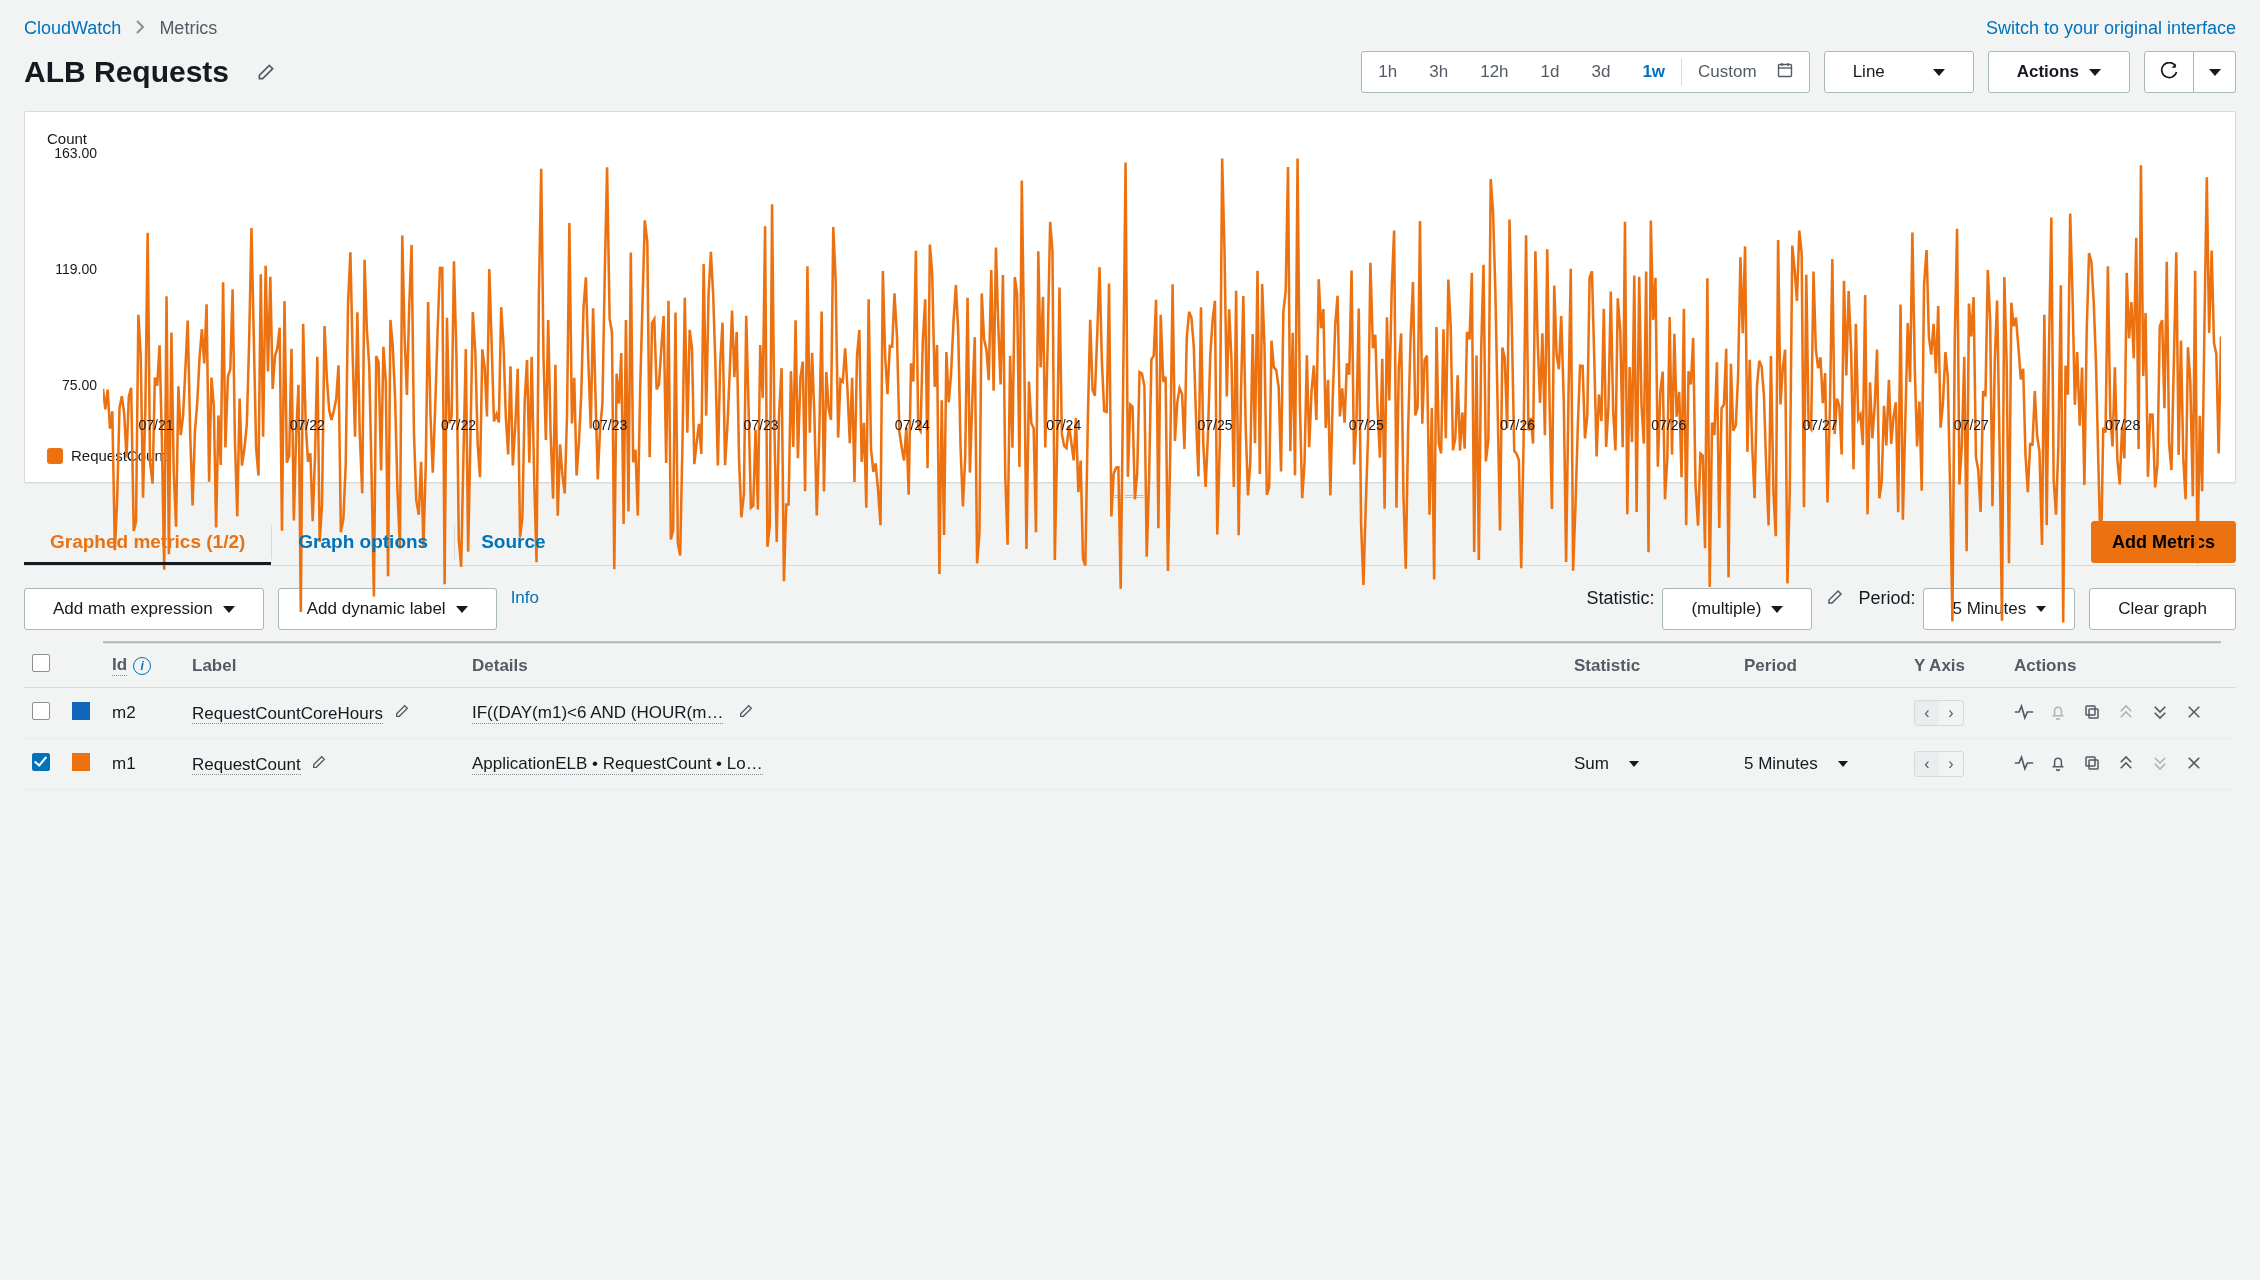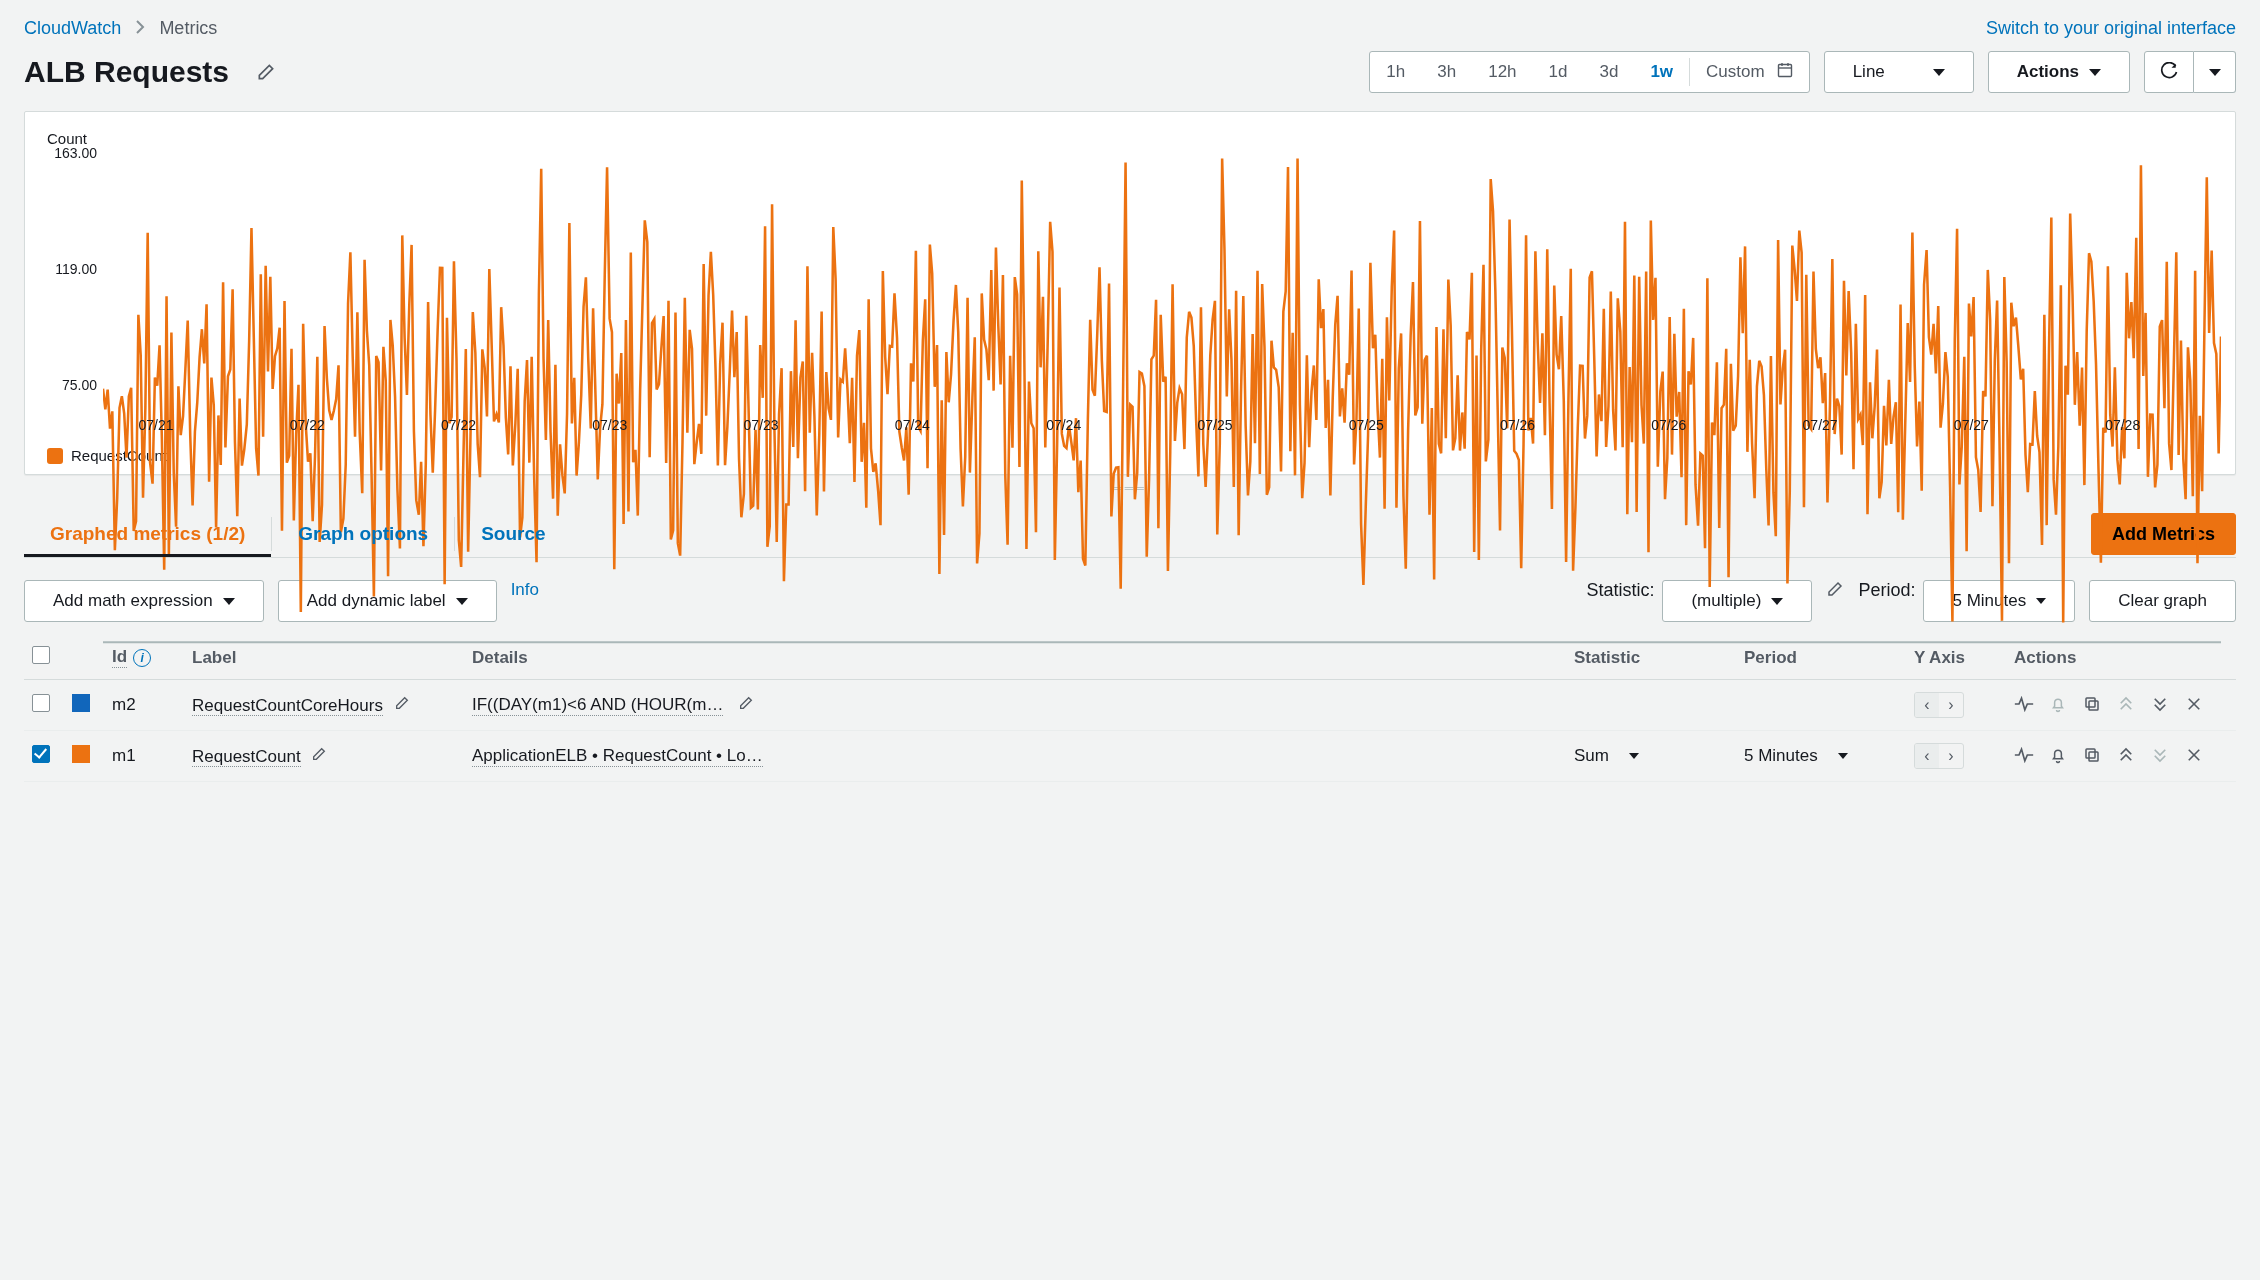--- a/index.html
+++ b/index.html
@@ -23,32 +23,32 @@
   
   .title-row { display: flex; align-items: center; justify-content: space-between; margin-top: 12px; gap: 12px; flex-wrap: wrap; }
   .title { display: flex; align-items: flex-start; gap: 27px; font-size: 30px; font-weight: 600; }
   .edit-icon { color: #545b64; cursor: pointer; }
   .toolbar { display: flex; align-items: center; gap: 14px; }
 
   .segmented { display: flex; align-items: stretch; border: 1px solid var(--border); border-radius: 3px; background: #fff; height: 42px; }
   .segmented .seg { padding: 0 16px; font-size: 17px; color: #545b64; display: flex; align-items: center; cursor: pointer; }
   .segmented .seg.active { color: var(--link); font-weight: 700; }
   .segmented .divider { width: 1px; background: var(--border-light); margin: 6px 0; }
-  .segmented .seg.custom { gap: 12px; }
+  .segmented .seg.custom { gap: 20px; }
 
   .select-box, .btn { border: 1px solid var(--border); border-radius: 3px; background: #fff; height: 42px; display: inline-flex; align-items: center; padding: 0 28px; font-size: 17px; cursor: pointer; gap: 10px; }
   .btn strong { font-weight: 700; }
   .caret-down { width: 0; height: 0; border-left: 6px solid transparent; border-right: 6px solid transparent; border-top: 7px solid #16191f; display: inline-block; }
   .icon-btn { border: 1px solid var(--border); border-radius: 3px; background: #fff; height: 42px; width: 50px; display: inline-flex; align-items: center; justify-content: center; cursor: pointer; }
   .btn-group { display: inline-flex; }
   .btn-group .icon-btn:first-child { border-top-right-radius: 0; border-bottom-right-radius: 0; }
   .btn-group .icon-btn:last-child { border-top-left-radius: 0; border-bottom-left-radius: 0; border-left: none; width: 42px; }
 
   
-  .card { background: #fff; border: 1px solid var(--border-light); border-radius: 2px; margin-top: 18px; padding: 18px 14px 10px 14px; box-shadow: 0 1px 1px rgba(0,0,0,0.05); }
+  .card { background: #fff; border: 1px solid var(--border-light); border-radius: 2px; margin-top: 18px; padding: 18px 14px 18px 14px; box-shadow: 0 1px 1px rgba(0,0,0,0.05); }
   .y-title { font-size: 15px; color: #16191f; margin-bottom: 6px; padding-left: 8px; }
   .chart-area { position: relative; height: 260px; margin-left: 64px; }
   .chart-area svg { position: absolute; inset: 0; }
   .y-axis { position: absolute; left: 0; top: 0; bottom: 28px; width: 64px; }
   .y-axis .tick { position: absolute; right: 6px; font-size: 14px; color: #16191f; transform: translateY(-50%); }
   .x-axis { position: relative; height: 24px; margin-left: 64px; display: flex; }
   .x-axis .xt { font-size: 14px; color: #16191f; position: absolute; transform: translateX(-50%); top: 4px; }
   .legend { display: flex; align-items: center; gap: 8px; margin-top: 10px; padding-left: 8px; font-size: 15px; }
   .legend .swatch { width: 16px; height: 16px; border-radius: 3px; background: var(--orange); }
 

